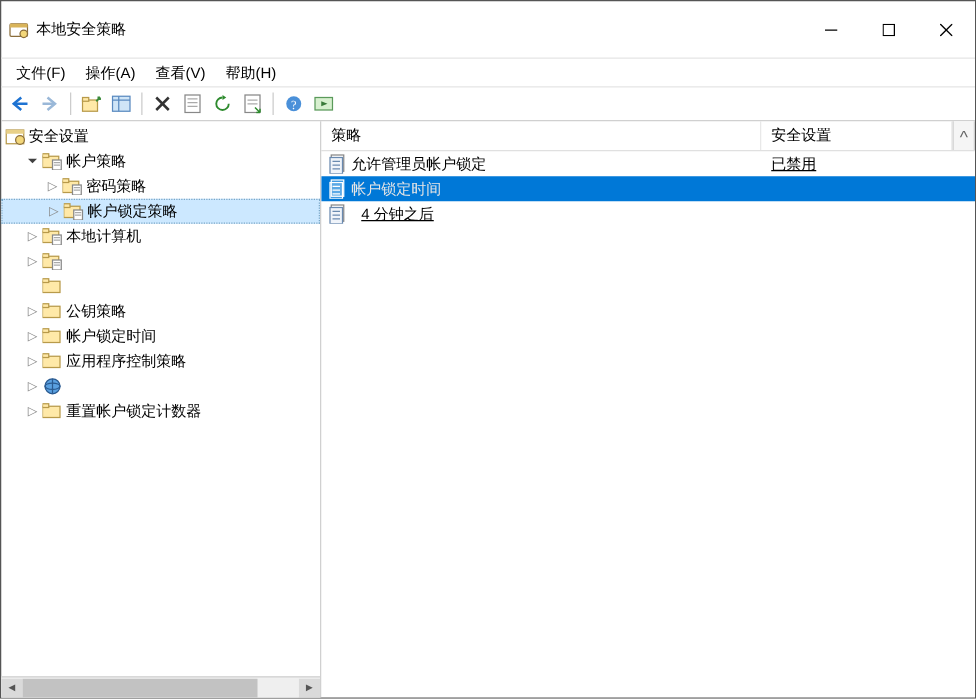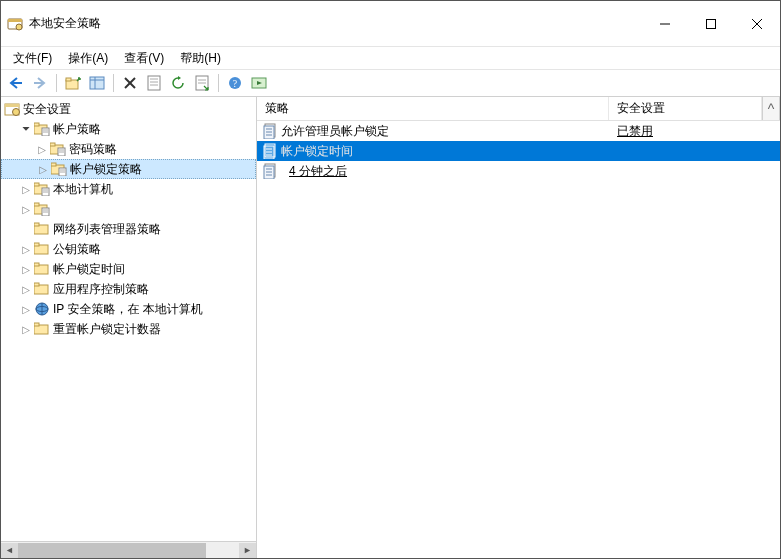--- a/index.html
+++ b/index.html
@@ -236,21 +236,20 @@
               </span>
             </div>
             <div class="tree-row" style="padding-left: 18px;">
               <span class="twisty blank">▶</span>
               <span class="ticon">
                 <svg width="16" height="14">
                   <rect x="0" y="3" width="14" height="9" fill="#ffe9a8" stroke="#b89a4a"></rect>
                   <rect x="0" y="1" width="5" height="3" fill="#ffe9a8" stroke="#b89a4a"></rect>
                 </svg>
               </span>
-              <span>网络列表管理器策略</span>
             </div>
             <div class="tree-row" style="padding-left: 18px;">
               <span class="twisty" style="color: rgb(136, 136, 136);">▷</span>
               <span class="ticon">
                 <svg width="16" height="14">
                   <rect x="0" y="3" width="14" height="9" fill="#ffe9a8" stroke="#b89a4a"></rect>
                   <rect x="0" y="1" width="5" height="3" fill="#ffe9a8" stroke="#b89a4a"></rect>
                 </svg>
               </span>
               <span>公钥策略</span>
@@ -277,21 +276,20 @@
             </div>
             <div class="tree-row" style="padding-left: 18px;">
               <span class="twisty" style="color: rgb(136, 136, 136);">▷</span>
               <span class="ticon">
                 <svg width="16" height="16">
                   <circle cx="8" cy="8" r="6" fill="#5aa0e0" stroke="#2a5a90"></circle>
                   <ellipse cx="8" cy="8" rx="6" ry="2.5" fill="none" stroke="#2a5a90"></ellipse>
                   <line x1="8" y1="2" x2="8" y2="14" stroke="#2a5a90"></line>
                 </svg>
               </span>
-              <span>IP 安全策略，在 本地计算机</span>
             </div>
             <div class="tree-row" style="padding-left: 18px;">
               <span class="twisty" style="color: rgb(136, 136, 136);">▷</span>
               <span class="ticon">
                 <svg width="16" height="14">
                   <rect x="0" y="3" width="14" height="9" fill="#ffe9a8" stroke="#b89a4a"></rect>
                   <rect x="0" y="1" width="5" height="3" fill="#ffe9a8" stroke="#b89a4a"></rect>
                 </svg>
               </span>
               <span>重置帐户锁定计数器</span>

